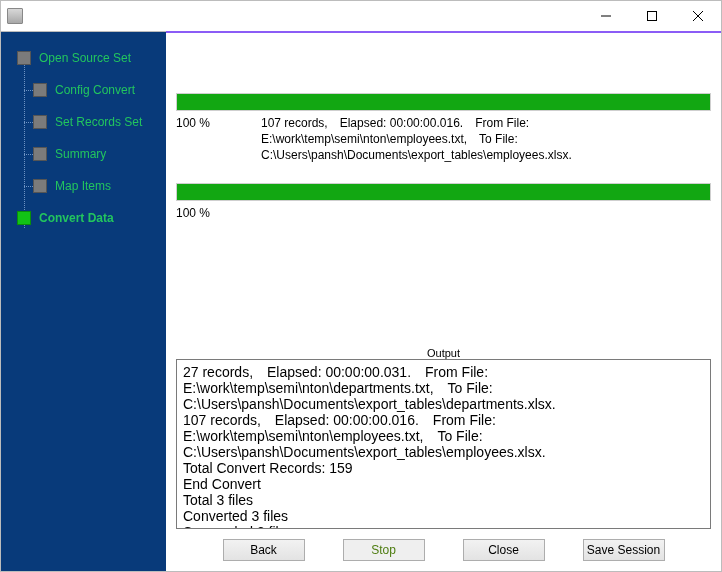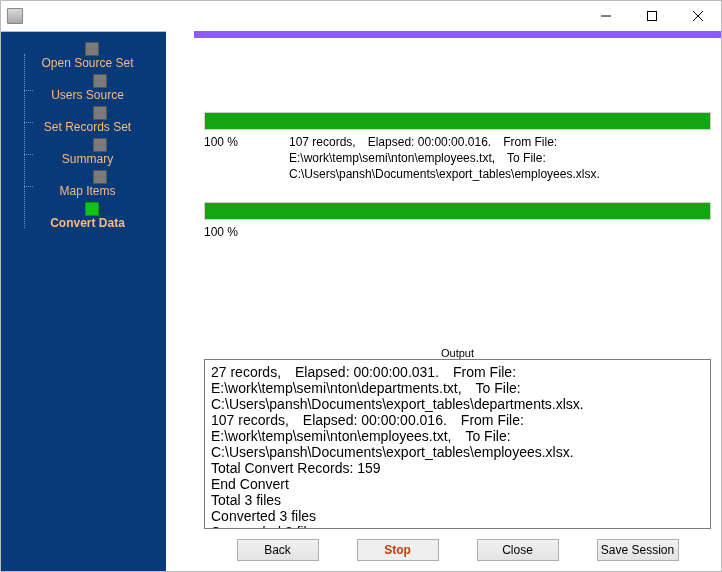--- a/index.html
+++ b/index.html
@@ -7,42 +7,42 @@
   .window { width: 722px; height: 572px; border: 1px solid #bcbcbc; display: flex; flex-direction: column; background: #fff; }
   .titlebar { height: 30px; display: flex; align-items: center; justify-content: space-between; padding-left: 6px; background: #fff; }
   .titlebar-left { display: flex; align-items: center; gap: 4px; }
   .app-icon { width: 16px; height: 16px; background: linear-gradient(#d8d8d8,#a8a8a8); border: 1px solid #888; border-radius: 1px; }
   .window-controls { display: flex; }
   .win-btn { width: 46px; height: 30px; display: flex; align-items: center; justify-content: center; background: #fff; }
   .win-btn svg { display: block; }
   .body { flex: 1; display: flex; min-height: 0; }
   .sidebar { width: 165px; background: #083a7a; position: relative; padding-top: 10px; border-top: 1px solid #bcbcbc; }
   .tree-line { position: absolute; left: 23px; top: 22px; width: 0; height: 174px; border-left: 1px dotted #6d93c3; }
-  .step-row { position: relative; display: flex; align-items: center; height: 32px; color: #fdba74; flex-direction: column; }
+  .step-row { position: relative; display: flex; align-items: center; height: 32px; color: #22c55e; }
   .step-row .sq { width: 14px; height: 14px; background: #7b7b7b; border: 1px solid #555; flex: none; }
   .step-row.active .sq { background: #12c216; border-color: #0a8f0a; }
   .step-row.root .sq { margin-left: 16px; }
   .step-row.child .sq { margin-left: 32px; }
   .step-row.child::before { content: ""; position: absolute; left: 23px; top: 16px; width: 9px; border-top: 1px dotted #6d93c3; }
   .step-label { margin-left: 8px; font-size: 12px; white-space: nowrap; }
   .step-row.active .step-label { font-weight: bold; }
-  .main { flex: 1; background: #fff; display: flex; flex-direction: column; border-top: 7px solid #8b5cf6; padding: 24px 10px 6px 10px; min-width: 0; margin-left: 28px; }
+  .main { flex: 1; background: #fff; display: flex; flex-direction: column; border-top: 2px solid #8b5cf6; padding: 10px 10px 6px 10px; min-width: 0; }
   .progress-area { padding-top: 50px; }
   .pbar { height: 18px; background: #e8e8e8; border: 1px solid #cfcfcf; position: relative; }
   .pbar .fill { position: absolute; inset: 0; background: #12a712; }
   .status-line { margin-top: 4px; display: flex; font-size: 12px; line-height: 16px; }
   .status-line .pct { width: 85px; flex: none; }
   .status-line .rest { flex: 1; }
   .block2 { margin-top: 20px; }
   .output-label { margin-top: auto; padding-top: 10px; font-size: 11px; text-align: center; }
   .output-box { border: 1px solid #7a7a7a; height: 170px; padding: 4px 6px; font-size: 14px; line-height: 16px; overflow: hidden; white-space: pre-wrap; background: #fff; }
   .caret { display: inline-block; width: 1px; height: 14px; background: #000; vertical-align: text-bottom; }
   .button-row { display: flex; gap: 38px; justify-content: center; padding: 10px 0 4px 0; }
   .btn { width: 82px; height: 22px; border: 1px solid #adadad; background: linear-gradient(#f2f2f2,#e3e3e3); font-size: 12px; font-family: inherit; cursor: pointer; }
-  .btn:disabled { color: #c2410c; background: #efefef; cursor: default; font-weight: bold; }
+  .btn:disabled { color: #4d7c0f; background: #efefef; cursor: default; }
 </style>
 </head>
 <body>
 
 <div class="window">
   <div class="titlebar">
     <div class="titlebar-left">
       <div class="app-icon"></div>
       <span></span>
     </div>
@@ -69,21 +69,21 @@
   <div class="body">
     <div class="sidebar">
       <div class="tree-line"></div>
 
       <div class="step-row root">
         <div class="sq"></div>
         <span class="step-label">Open Source Set</span>
       </div>
       <div class="step-row child">
         <div class="sq"></div>
-        <span class="step-label">Users Source</span>
+        <span class="step-label">Config Convert</span>
       </div>
       <div class="step-row child">
         <div class="sq"></div>
         <span class="step-label">Set Records Set</span>
       </div>
       <div class="step-row child">
         <div class="sq"></div>
         <span class="step-label">Summary</span>
       </div>
       <div class="step-row child">

